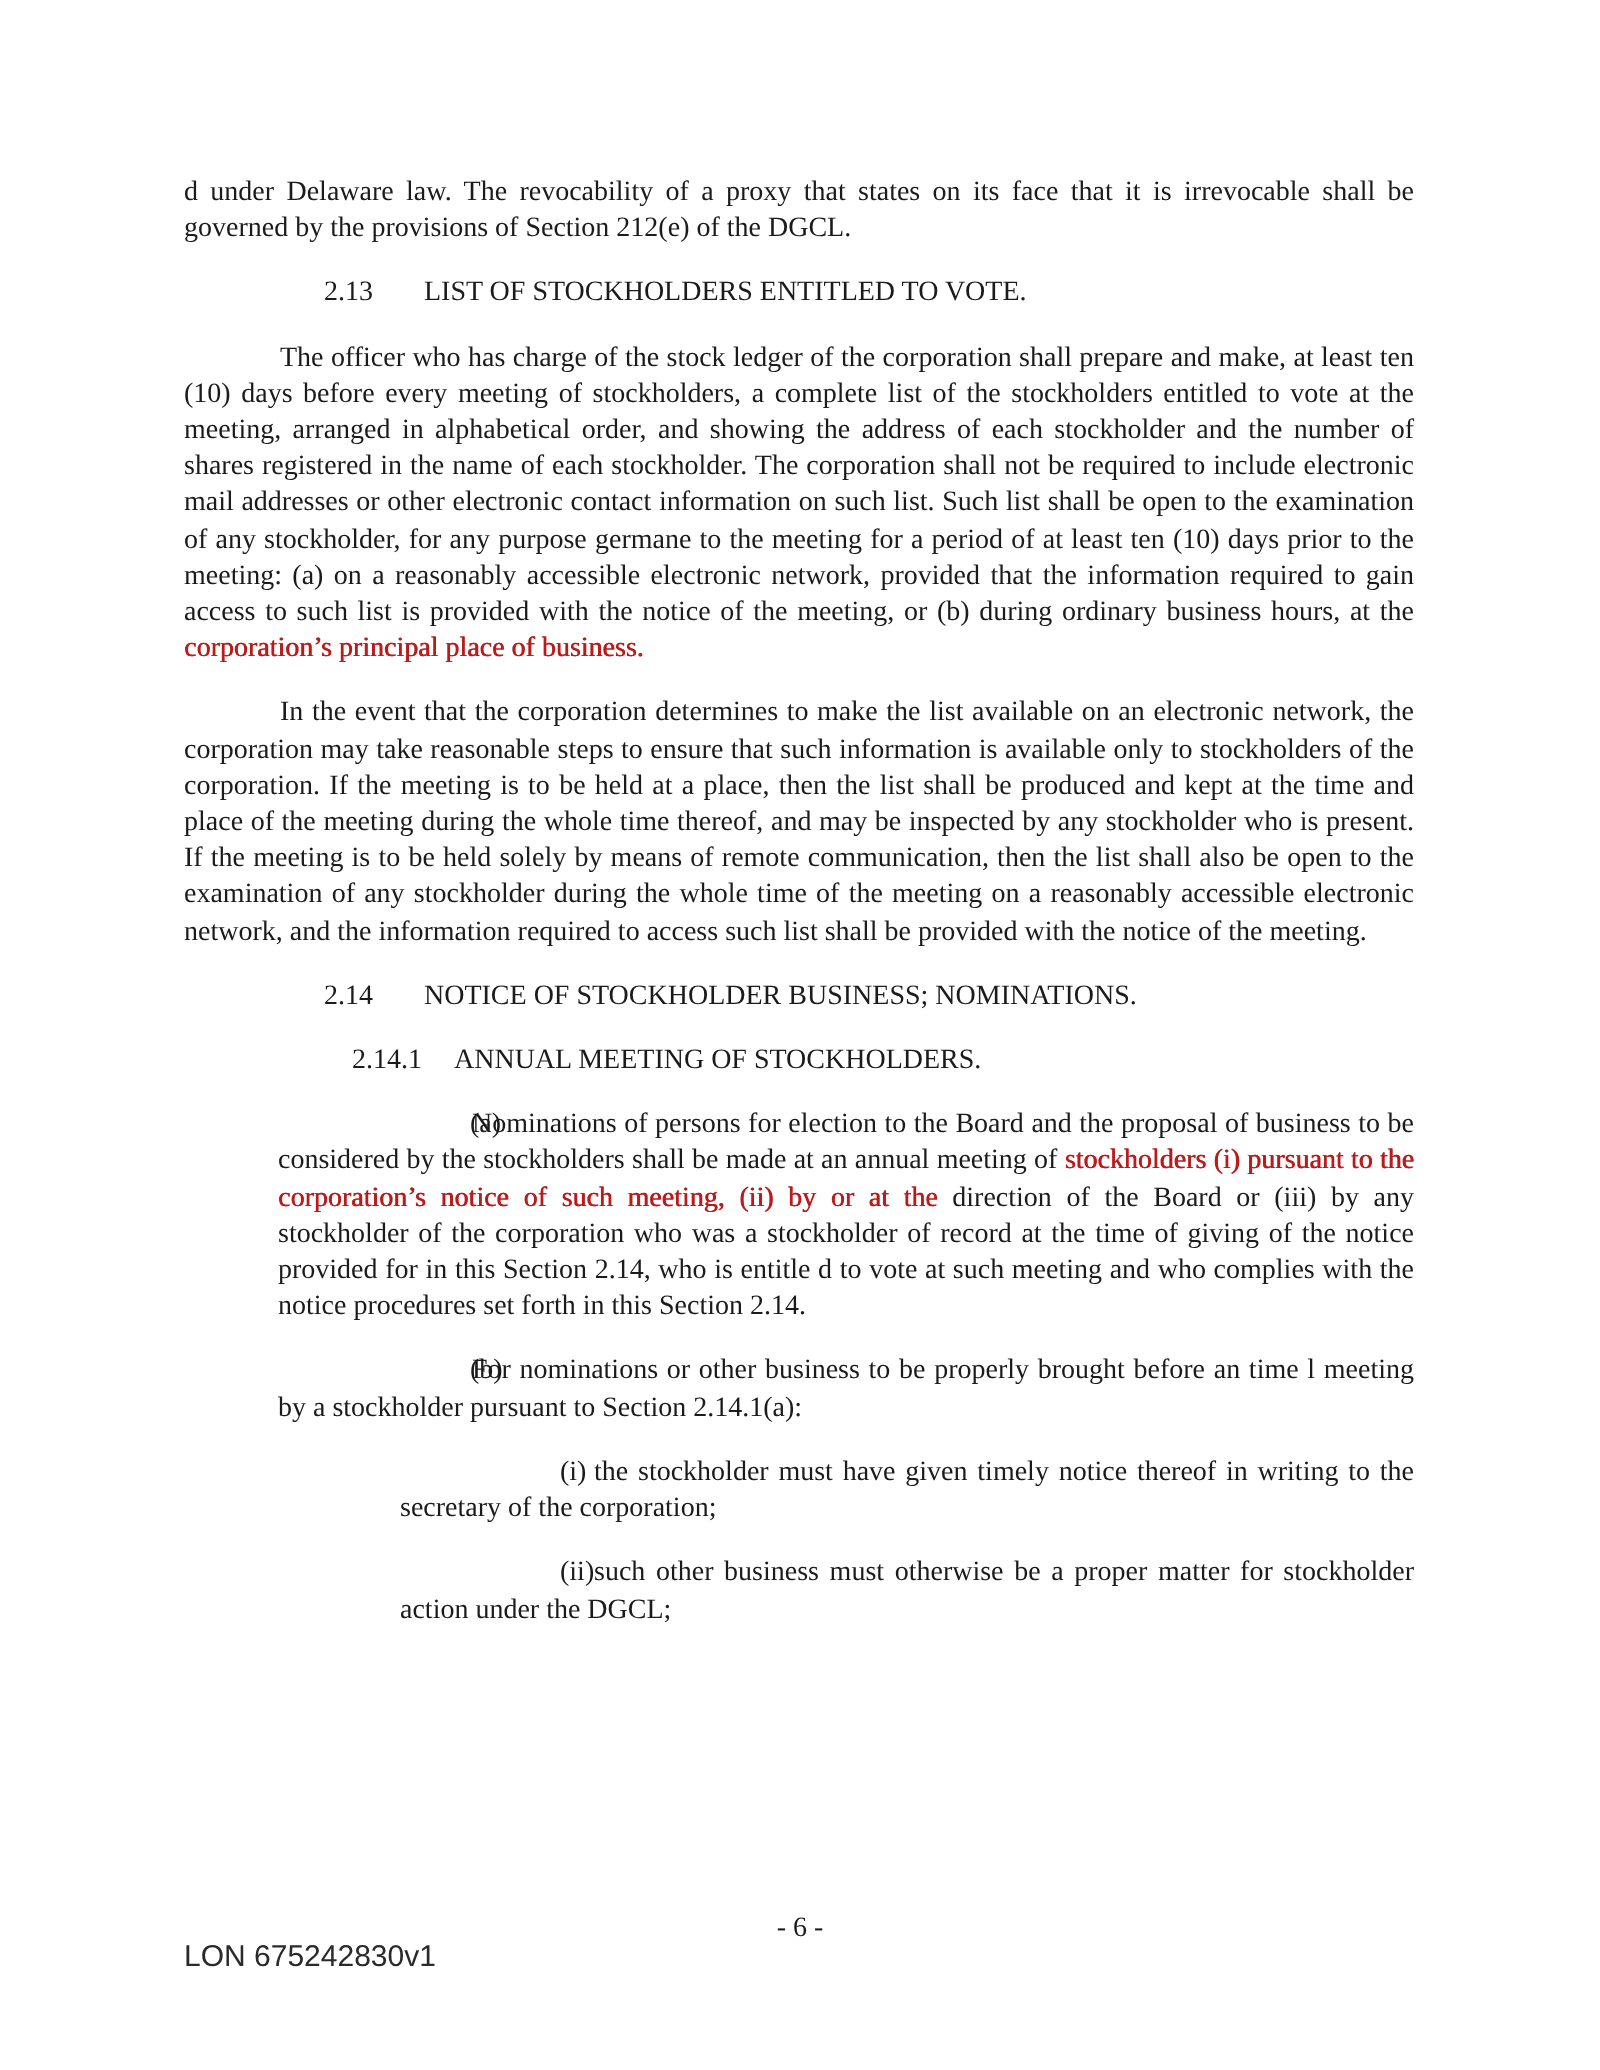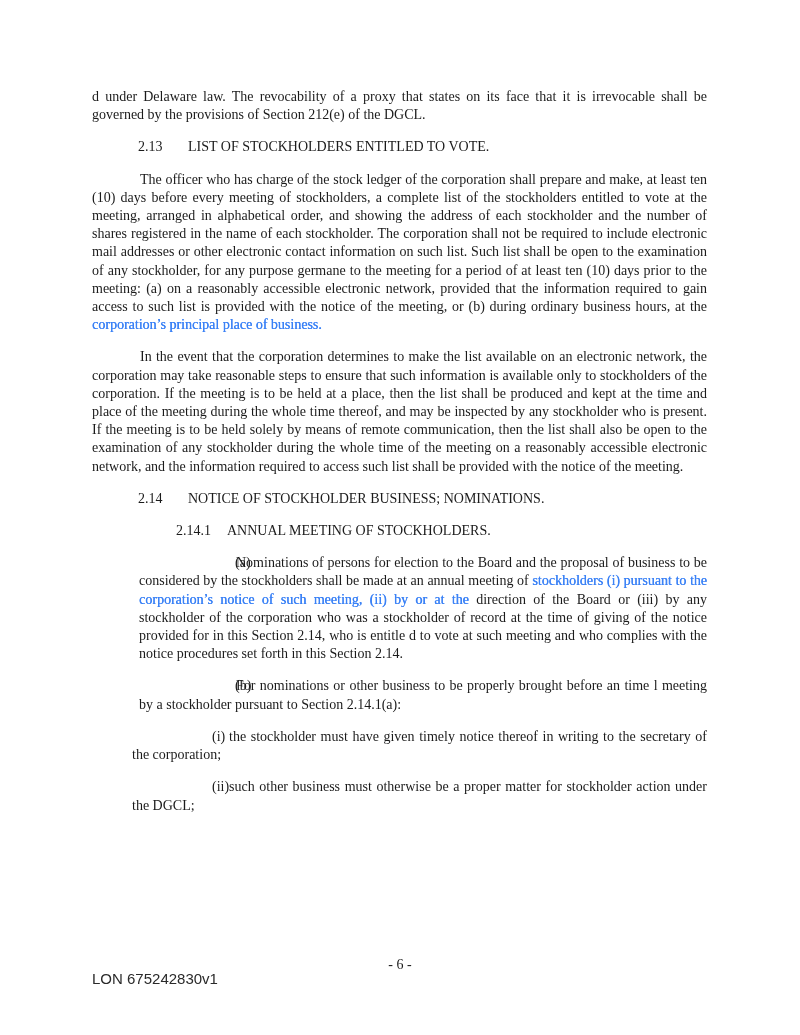--- a/index.html
+++ b/index.html
@@ -17,29 +17,29 @@
   }
   .content {
     position:absolute;
     top:88px; left:92px;
     width:615px;
   }
   .content > :first-child { margin-top:0; }
   p { margin:14px 0; }
   .para { text-align:justify; text-indent:48px; }
   .para.noindent { text-indent:0; }
-  .h1 { margin-left:46px; }
+  .h1 { margin-left:70px; }
   .h1 .num { display:inline-block; width:50px; }
   .h2 { margin-left:84px; }
   .h2 .num { display:inline-block; width:51px; }
   .lettered { margin-left:47px; text-align:justify; text-indent:48px; }
   .lettered .lbl { display:inline-block; width:49px; }
-  .roman { margin-left:40px; text-align:justify; text-indent:40px; }
+  .roman { margin-left:108px; text-align:justify; text-indent:40px; }
   .roman .lbl { display:inline-block; width:57px; }
-  .dark { color:#3b82f6; text-shadow:0.3px 0 0 currentColor; }
+  .dark { color:#b91c1c; text-shadow:0.3px 0 0 currentColor; }
   .page-number {
     position:absolute;
     left:0; right:0; top:956px;
     text-align:center;
   }
   .doc-id {
     position:absolute;
     left:92px; top:970px;
     font-family:"Liberation Sans","DejaVu Sans",sans-serif;
     font-size:15px;

